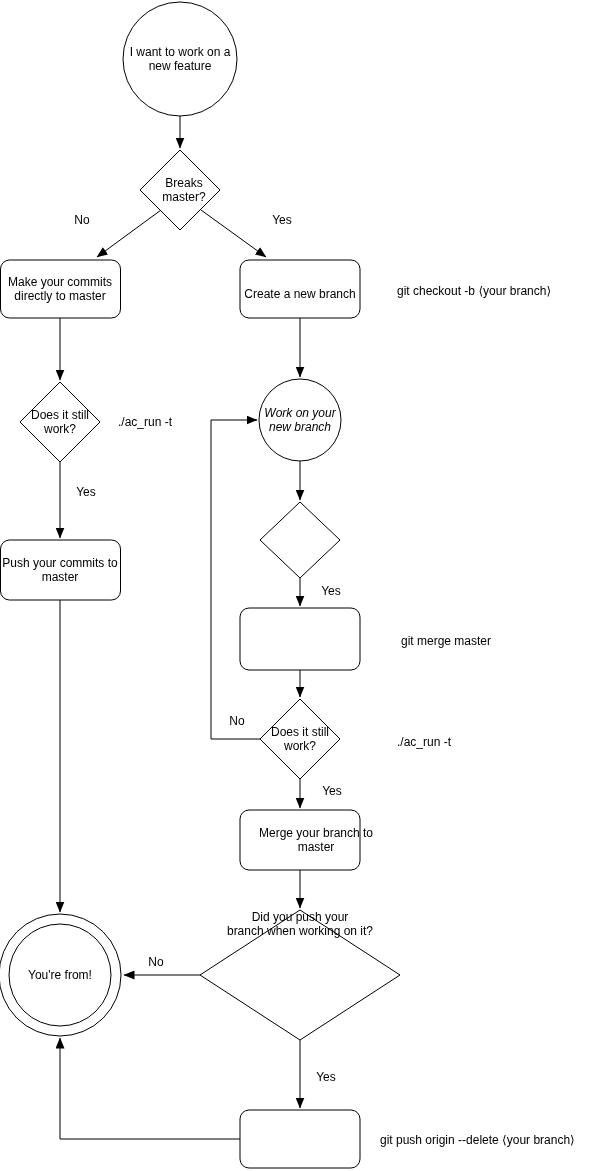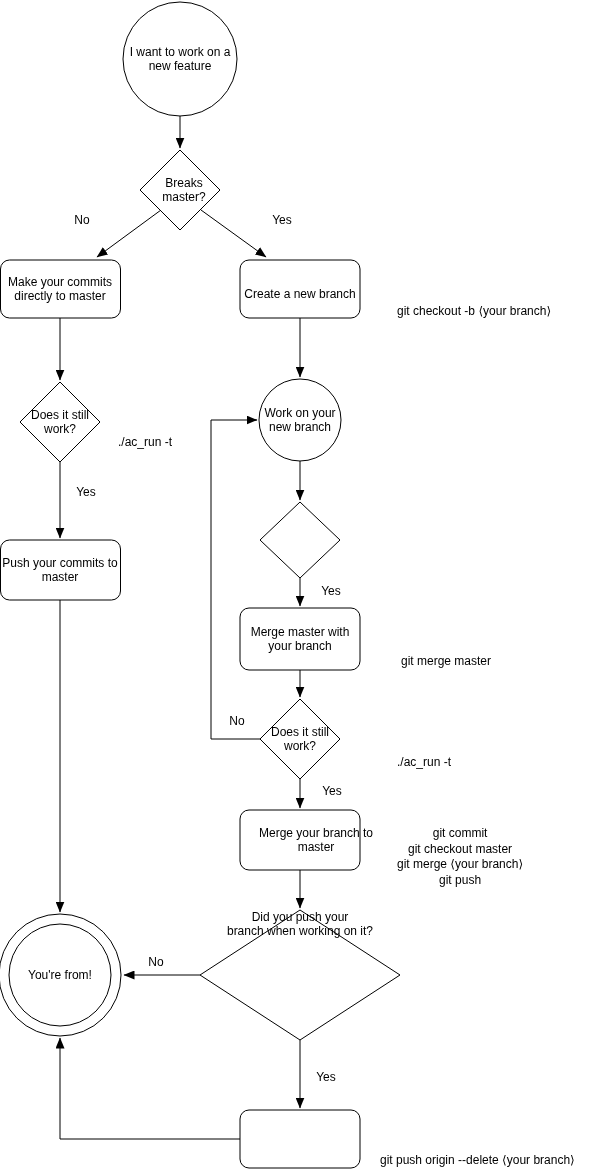--- a/index.html
+++ b/index.html
@@ -28,22 +28,21 @@
     position: absolute;
     transform: translate(-50%, -50%);
     font-size: 12px;
     white-space: nowrap;
   }
   .annotation {
     position: absolute;
     font-size: 12px;
     white-space: pre-line;
     line-height: 1.3;
-    text-align: center;
-    margin-top: 20px;
+    text-align: right;
   }
   .shape { fill: #ffffff; stroke: #000000; stroke-width: 1; }
   .edge { fill: none; stroke: #000000; stroke-width: 1; }
 </style>
 </head>
 <body>
 
 <div class="canvas">
 
   <svg width="606" height="1171" viewBox="0 0 606 1171">
@@ -89,26 +88,24 @@
 
   <div class="node-label" style="left:122px; top:2px; width:116px; height:114px;">I want to work on a
 new feature</div>
   <div class="node-label" style="left:134px; top:150px; width:100px; height:80px;">Breaks
 master?</div>
   <div class="node-label" style="left:-6px; top:260px; width:132px; height:58px;">Make your commits
 directly to master</div>
   <div class="node-label" style="left:234px; top:260px; width:132px; height:69px;">Create a new branch</div>
   <div class="node-label" style="left:10px; top:382px; width:100px; height:80px;">Does it still
 work?</div>
-  <div class="node-label" style="left:258px; top:378px; width:84px; height:84px;">Work on your
+  <div class="node-label" style="left:258px; top:378px; width:84px; height:84px;font-style:italic;">Work on your
 new branch</div>
   <div class="node-label" style="left:-6px; top:540px; width:132px; height:60px;">Push your commits to
 master</div>
-  <div class="node-label" style="left:234px; top:608px; width:132px; height:62px;">Merge master with
-your branch</div>
   <div class="node-label" style="left:250px; top:699px; width:100px; height:80px;">Does it still
 work?</div>
   <div class="node-label" style="left:250px; top:810px; width:132px; height:60px;">Merge your branch to
 master</div>
   <div class="node-label" style="left:205px; top:859px; width:190px; height:130px;">Did you push your
 branch when working on it?</div>
   <div class="node-label" style="left:8px; top:923px; width:104px; height:104px;">You're from!</div>
 
   <div class="edge-label" style="left:82px; top:220px;">No</div>
   <div class="edge-label" style="left:282px; top:220px;">Yes</div>
@@ -116,19 +113,15 @@
   <div class="edge-label" style="left:331px; top:591px;">Yes</div>
   <div class="edge-label" style="left:237px; top:721px;">No</div>
   <div class="edge-label" style="left:332px; top:791px;">Yes</div>
   <div class="edge-label" style="left:156px; top:962px;">No</div>
   <div class="edge-label" style="left:326px; top:1077px;">Yes</div>
 
   <div class="annotation" style="left:397px; top:284px;">git checkout -b ⟨your branch⟩</div>
   <div class="annotation" style="left:118px; top:415px;">./ac_run -t</div>
   <div class="annotation" style="left:401px; top:634px;">git merge master</div>
   <div class="annotation" style="left:397px; top:735px;">./ac_run -t</div>
-  <div class="annotation" style="left:397px; top:806px;">git commit
-git checkout master
-git merge ⟨your branch⟩
-git push</div>
   <div class="annotation" style="left:380px; top:1133px;">git push origin --delete ⟨your branch⟩</div>
 
 </div>
 
 </body></html>

